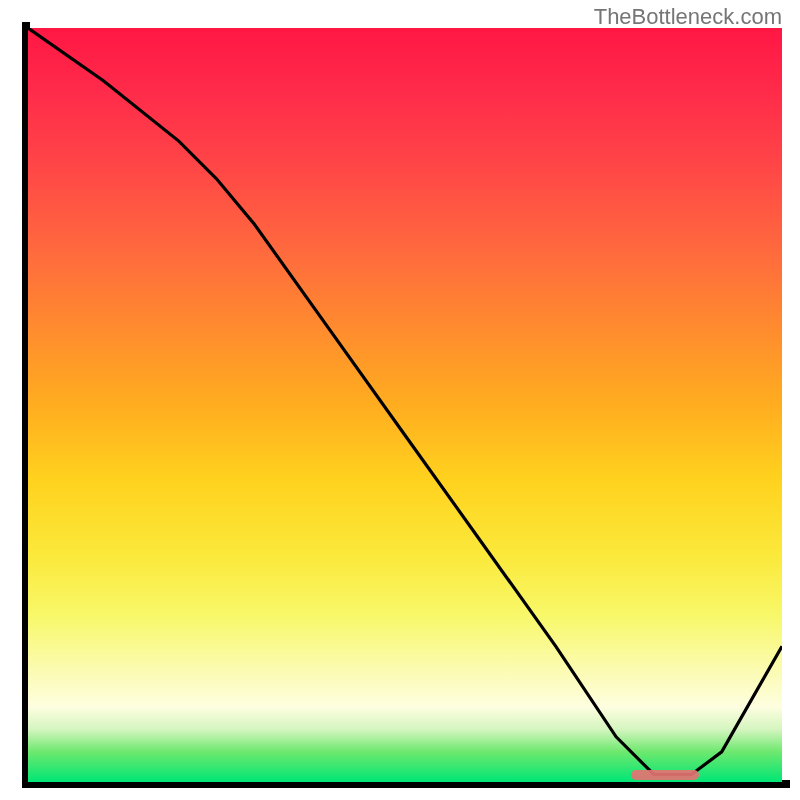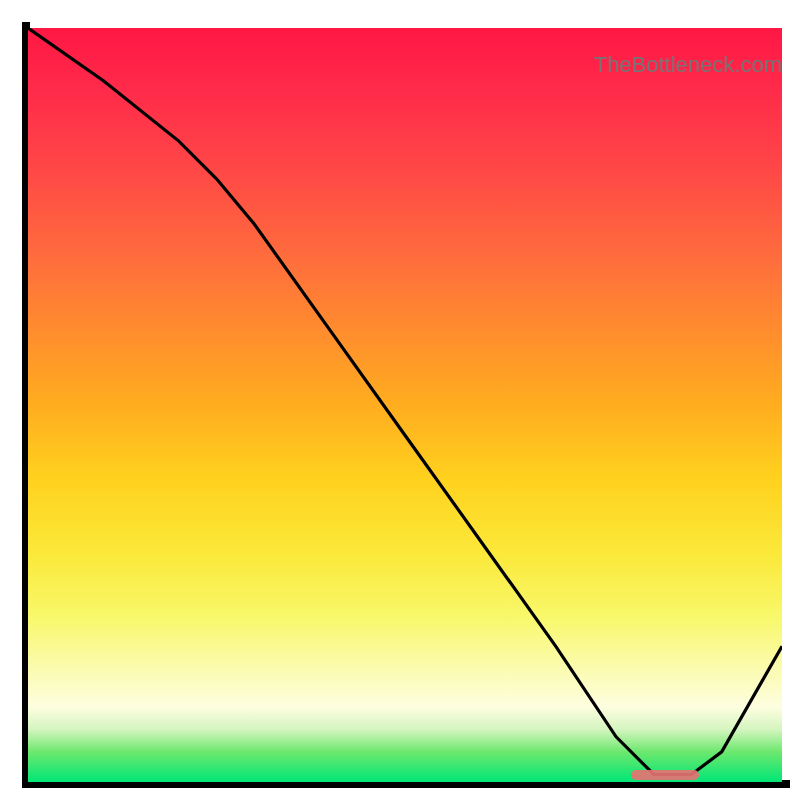--- a/index.html
+++ b/index.html
@@ -11,21 +11,20 @@
     font-family: Arial, sans-serif;
   }
   .watermark {
     position: absolute;
     top: 4px;
     right: 18px;
     font-size: 22px;
     color: #757575;
     font-weight: 500;
     z-index: 10;
-    margin-top: 48px;
   }
   .chart-area {
     position: absolute;
     left: 28px;
     top: 28px;
     width: 754px;
     height: 754px;
     background: linear-gradient(to bottom,
       #ff1744 0%,
       #ff2a4a 8%,

